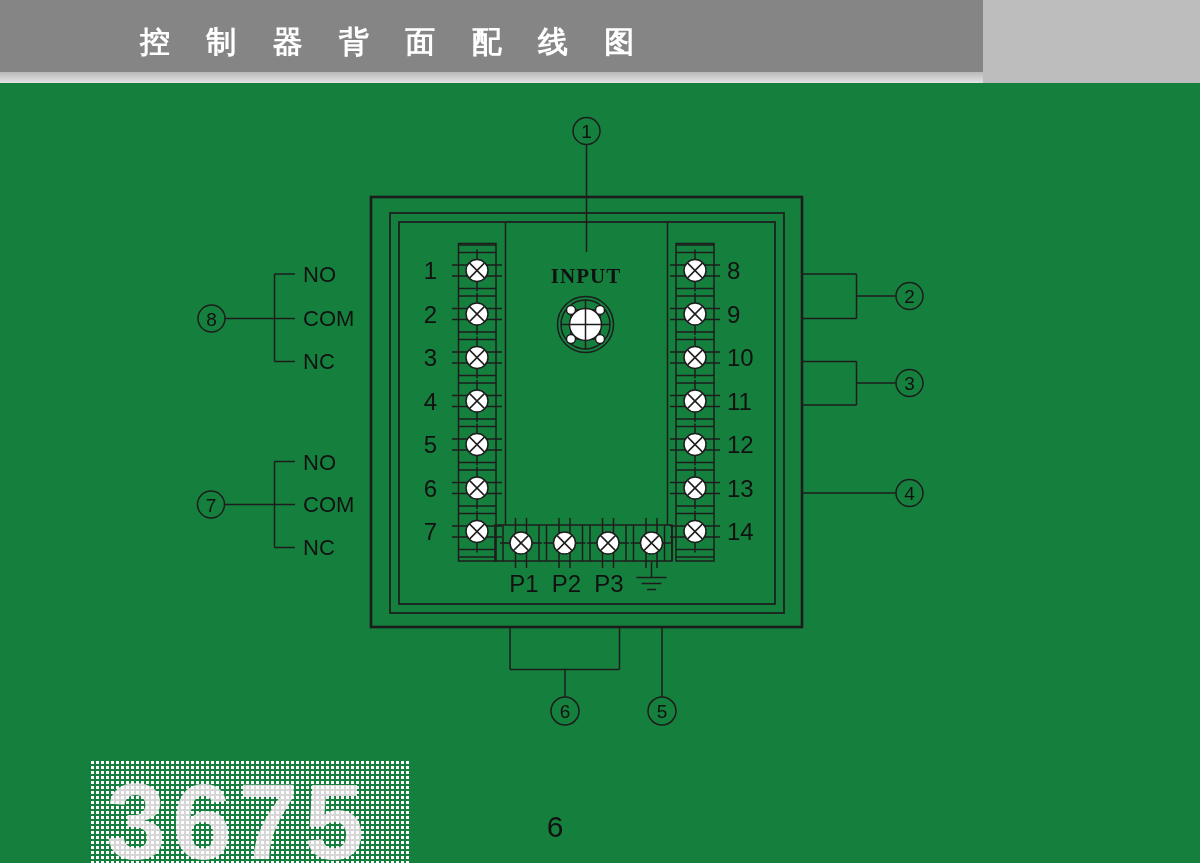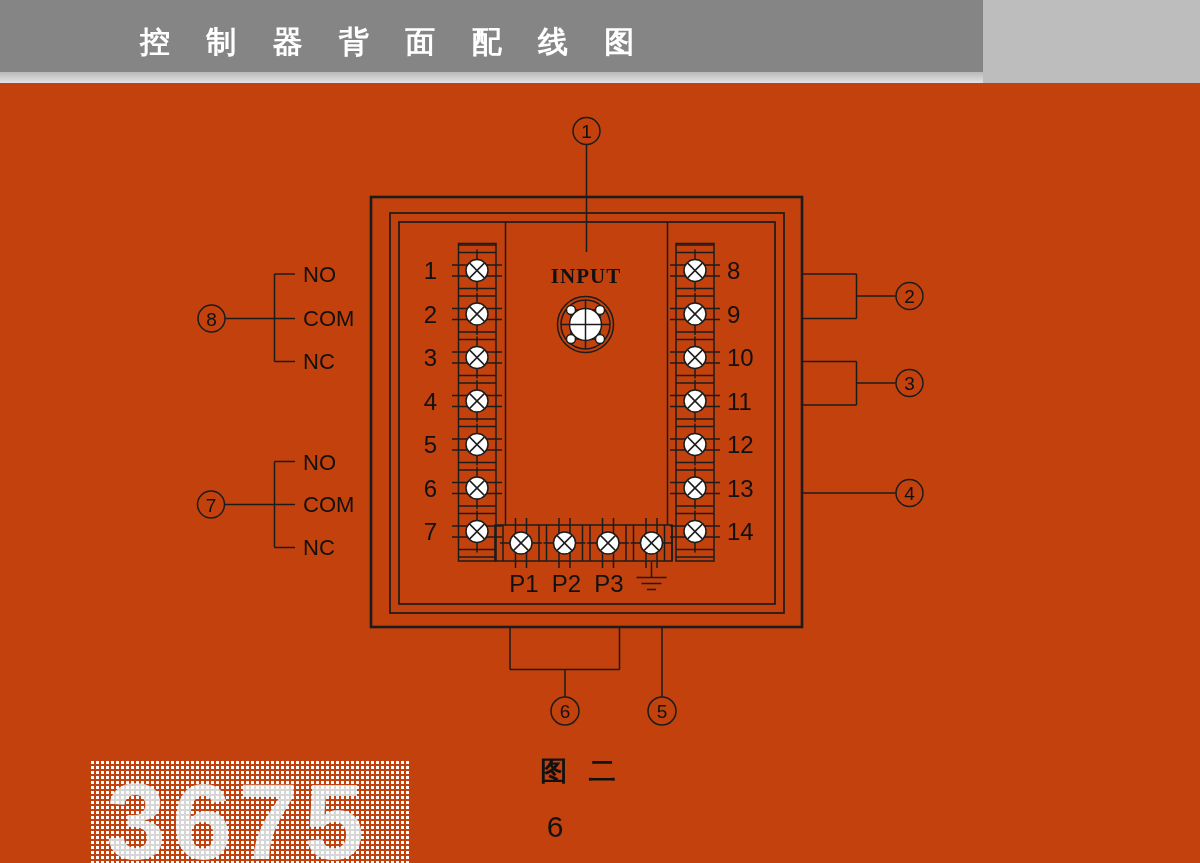--- a/index.html
+++ b/index.html
@@ -1,16 +1,16 @@
 <!DOCTYPE html>
 <html><head>
 <meta charset="utf-8">
 <style>
   html,body{margin:0;padding:0;background:#fff;}
-  .page{position:relative;width:1200px;height:863px;background:#c2410c;overflow:hidden;
+  .page{position:relative;width:1200px;height:863px;background:#15803d;overflow:hidden;
         font-family:"Liberation Sans",sans-serif;color:#111;}
   
   .hdr-bar{position:absolute;left:0;top:0;width:983px;height:72px;background:#858585;}
   .hdr-title{position:absolute;left:140px;top:22px;color:#fff;font-size:30px;font-weight:bold;
              letter-spacing:14px;white-space:nowrap;}
   .hdr-strip{position:absolute;left:0;top:72px;width:983px;height:11px;
              background:linear-gradient(#b9b9b9,#e3e3e3);}
   .hdr-right{position:absolute;left:983px;top:0;width:217px;height:83px;background:#bdbdbd;}
   
   .dwg{position:absolute;left:0;top:0;width:1200px;height:863px;}
@@ -185,18 +185,17 @@
     <g>
       <circle cx="211.5" cy="318.5" r="13.5"></circle>
       <text class="tco" x="211.5" y="325.5" text-anchor="middle">8</text>
       <path d="M225 318.5H295M274.5 274V361.5M274.5 274H295M274.5 361.5H295"></path>
       <text class="trel" x="303" y="282">NO</text>
       <text class="trel" x="303" y="326">COM</text>
       <text class="trel" x="303" y="369">NC</text>
     </g>
   </svg>
 
-  <div class="caption">图 二</div>
   <div class="wm-text">3675</div>
   <div class="wm-dots"></div>
   <div class="pagenum">6</div>
 
 </div>
 
 </body></html>

